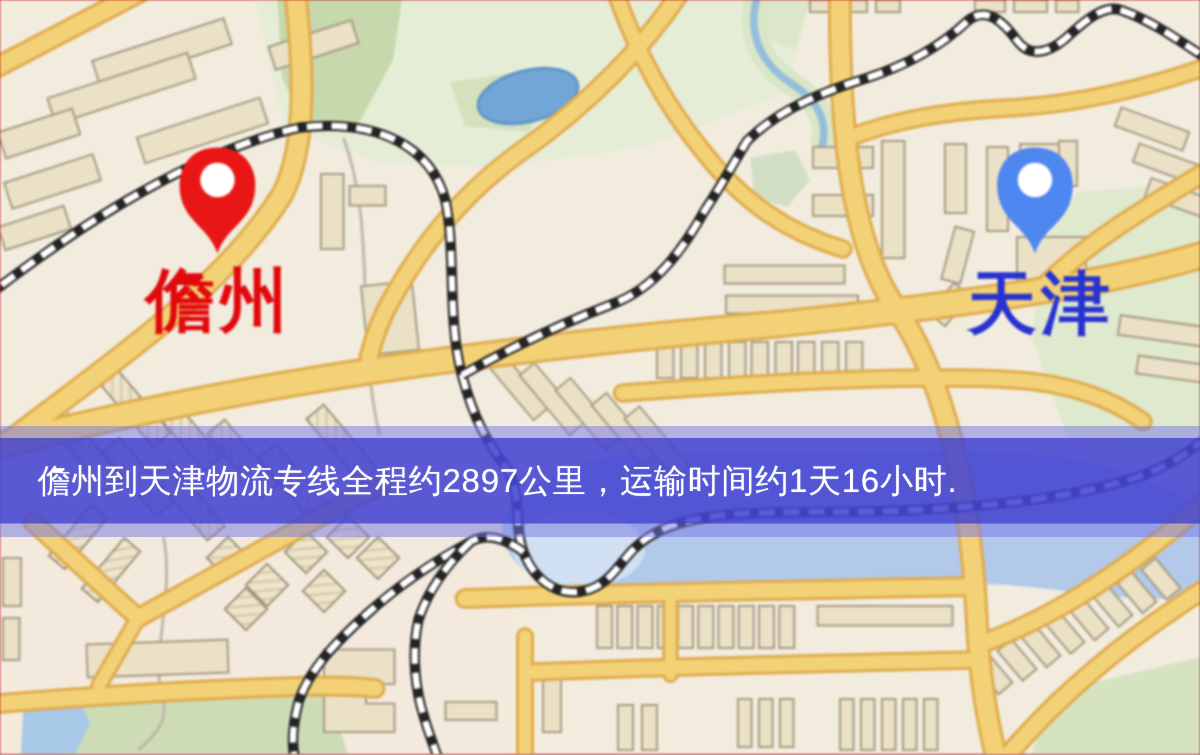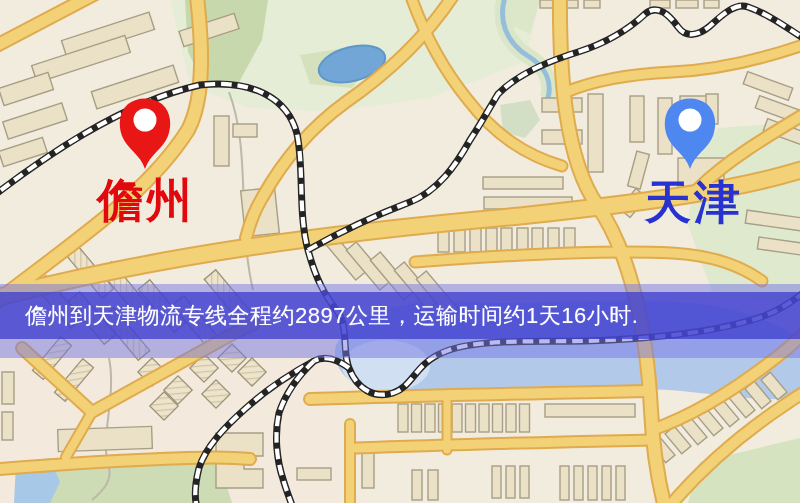--- a/index.html
+++ b/index.html
@@ -16,21 +16,21 @@
   .rww{fill:none;stroke:#ffffff;stroke-width:4.2;stroke-dasharray:10.5 6;}
   .bld{fill:#ebe1c5;stroke:#a79e85;stroke-width:1.4;}
   .bldh{fill:url(#hatch);stroke:#9b9278;stroke-width:1.3;}
   .stream{fill:none;stroke:#bdb8a8;stroke-width:2;}
   
   .banner-outer{
     position:absolute;left:0;top:284px;width:800px;height:74px;
     background:rgba(116,118,228,0.50);
   }
   .banner-inner{
-    position:absolute;left:0;top:8px;width:800px;height:47px;
+    position:absolute;left:0;top:8px;width:800px;height:57px;
     background:rgba(62,62,206,0.76);
     display:flex;align-items:center;
   }
   .banner-text{
     padding-left:25px;color:#ffffff;font-size:22px;letter-spacing:.5px;
     white-space:nowrap;text-shadow:0 0 1px rgba(255,255,255,.4);
   }
   .city-label{font-weight:700;letter-spacing:3px;}
 </style>
 </head>

